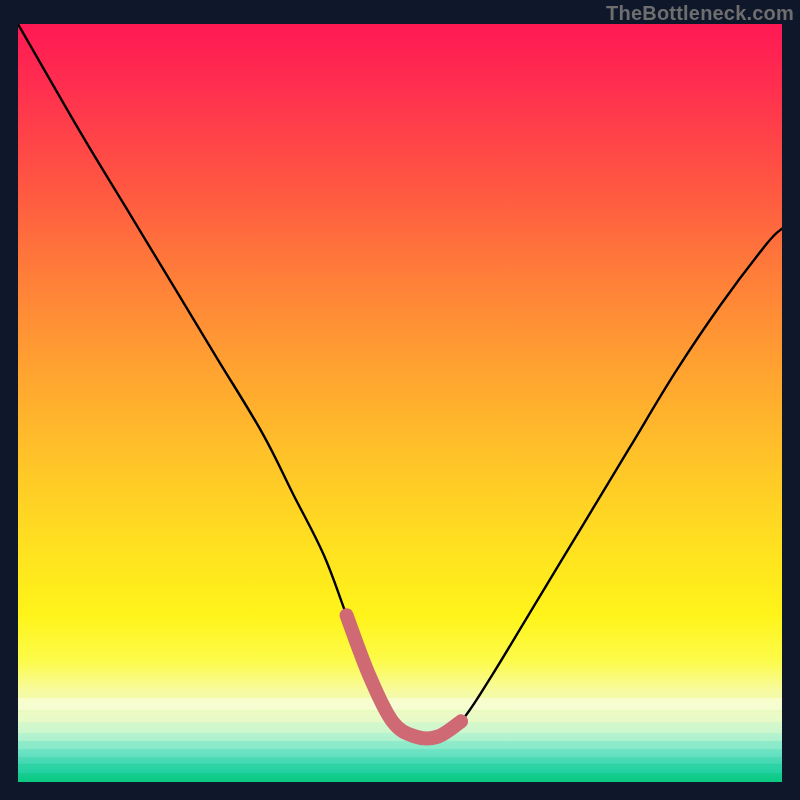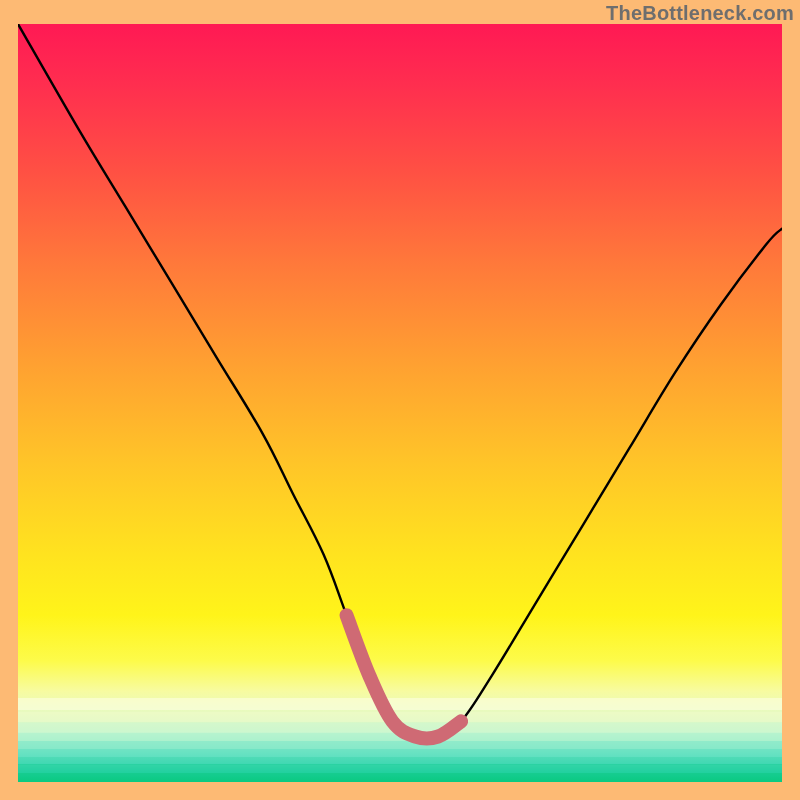--- a/index.html
+++ b/index.html
@@ -7,21 +7,21 @@
     padding: 0;
     width: 800px;
     height: 800px;
     background: #000;
     overflow: hidden;
   }
   .stage {
     position: relative;
     width: 800px;
     height: 800px;
-    background: #fdba74;
+    background: #0f172a;
   }
   
   .plot {
     position: absolute;
     left: 18px;
     top: 24px;
     width: 764px;   
     height: 758px;  
     overflow: hidden;
   }

